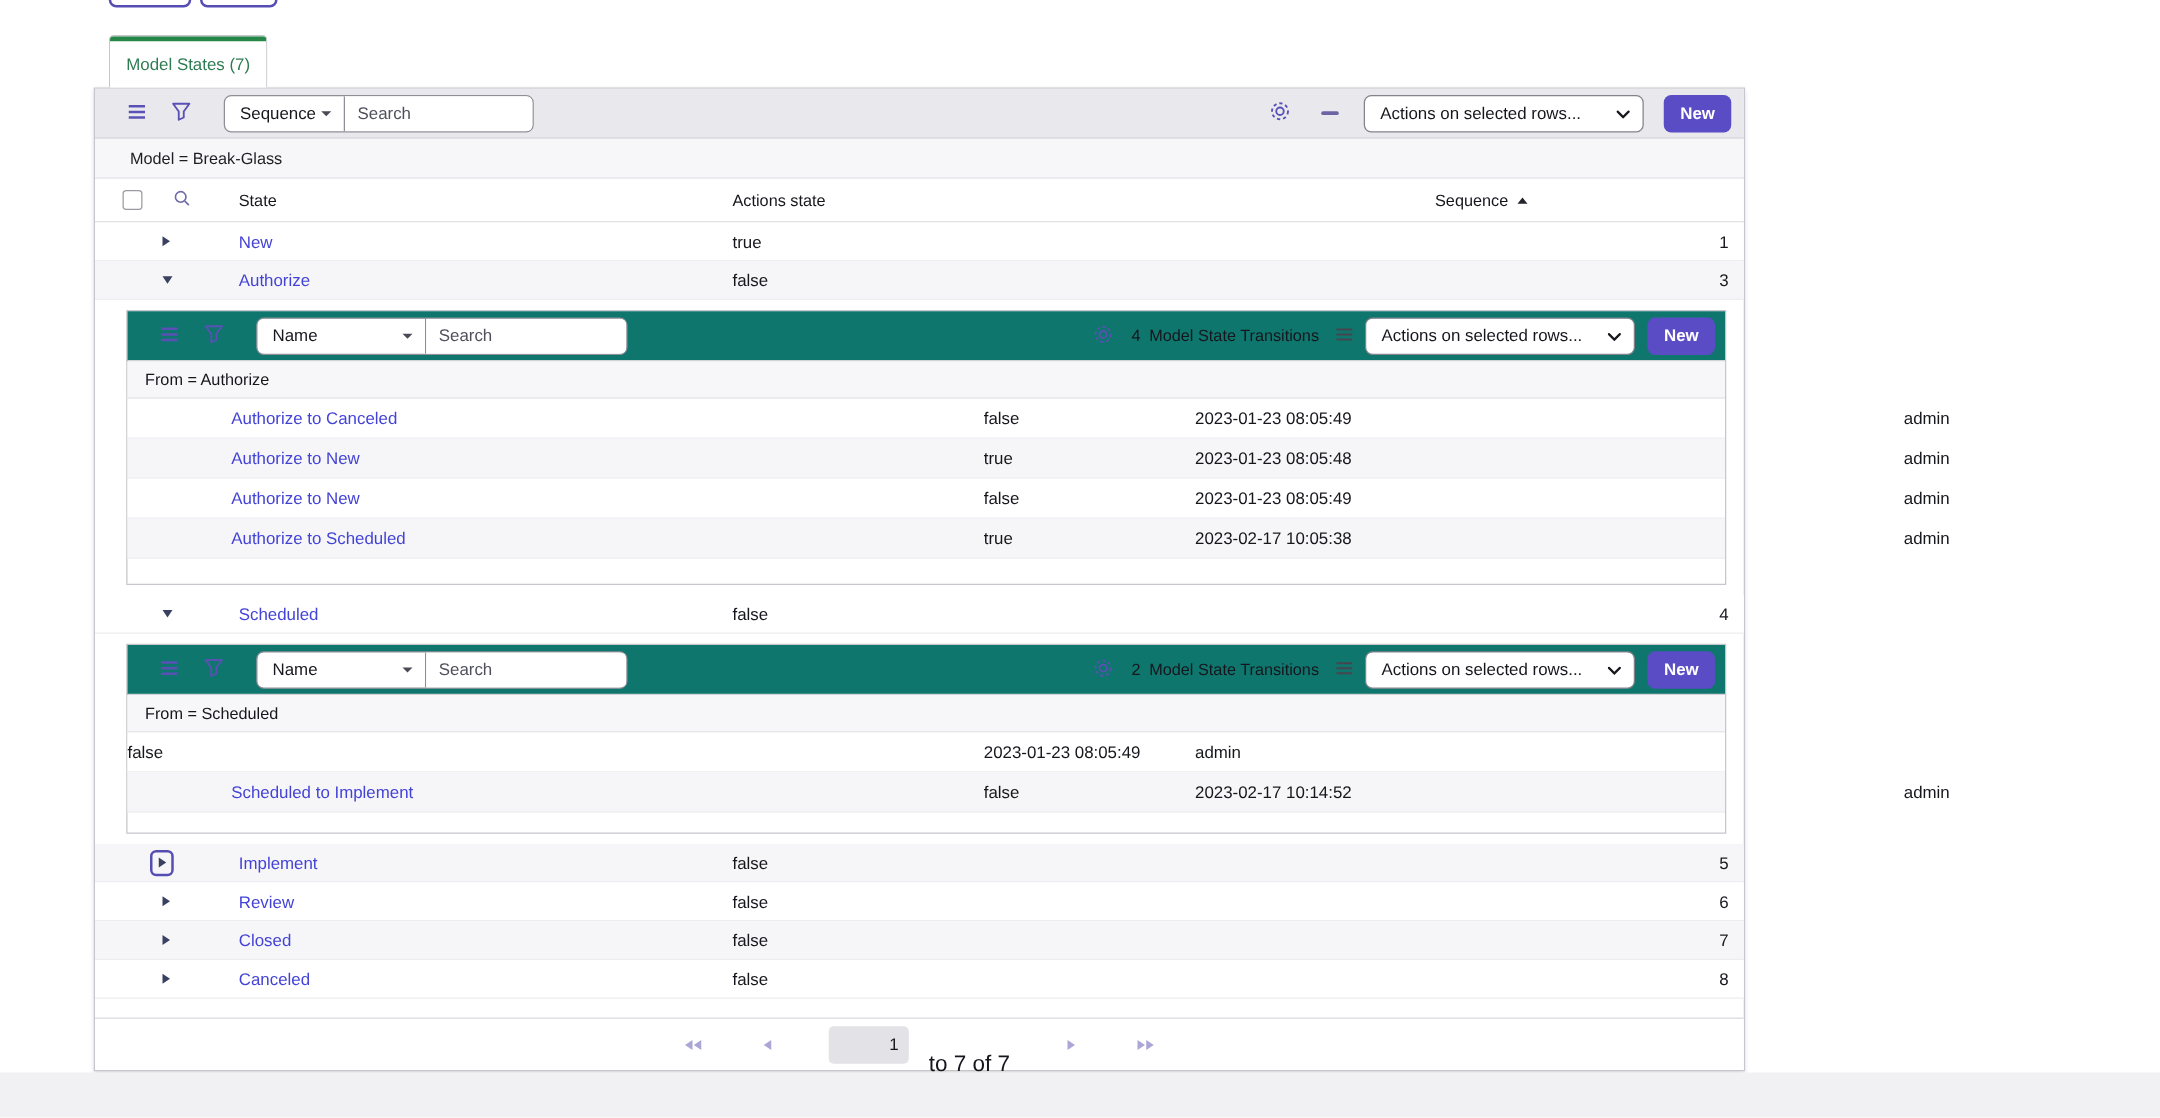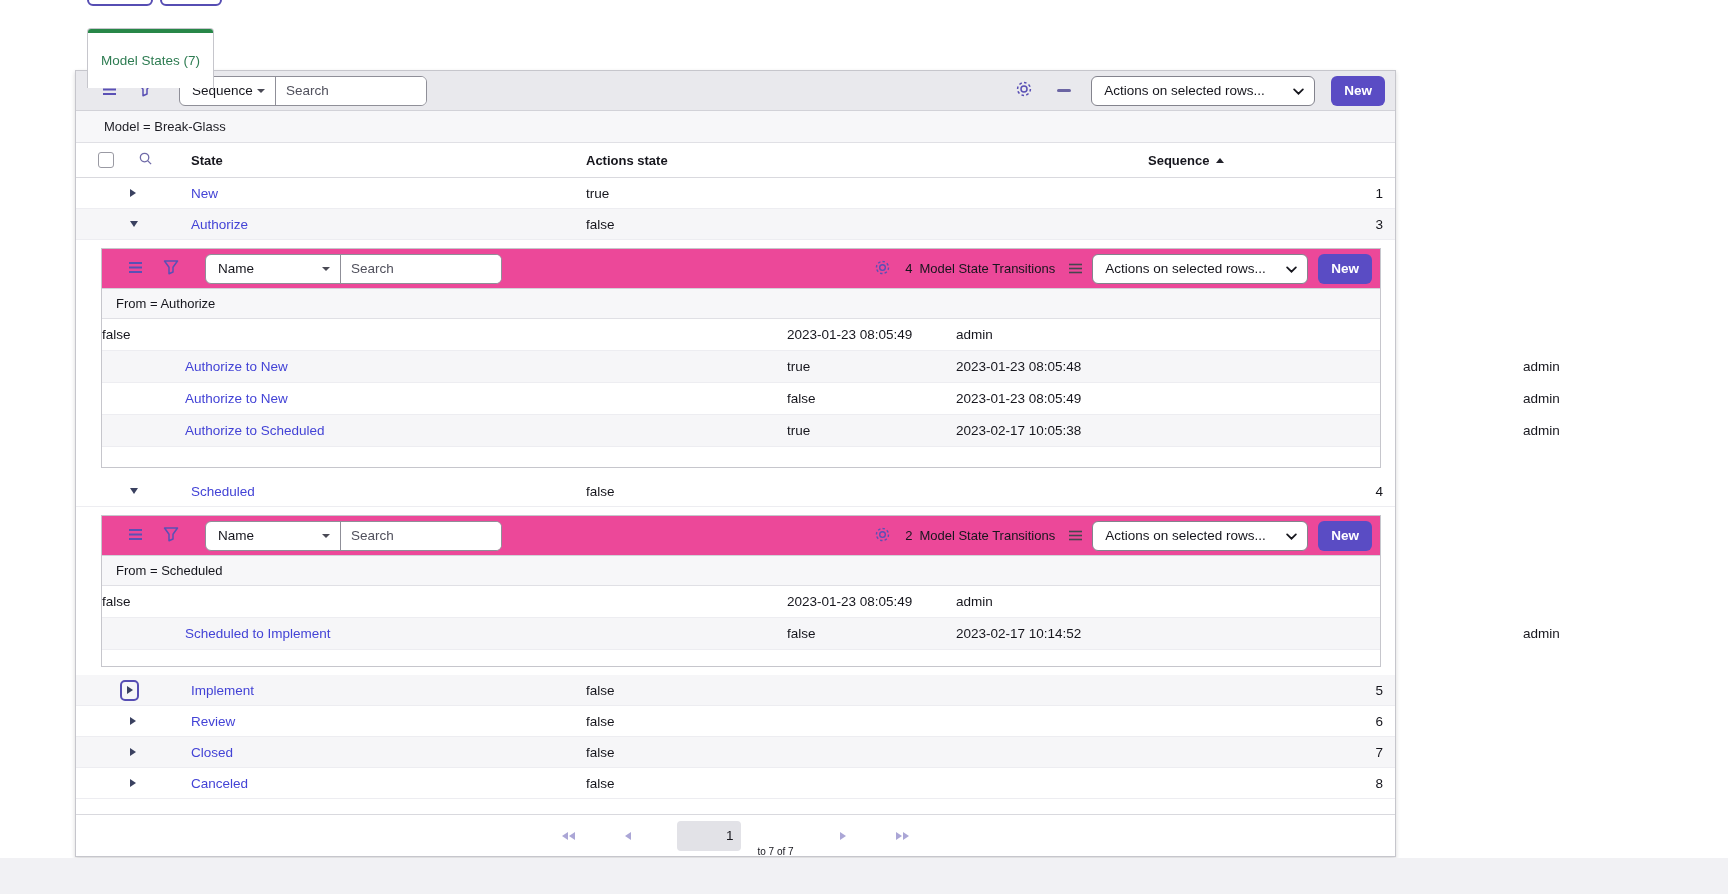--- a/index.html
+++ b/index.html
@@ -7,21 +7,21 @@
     font-family:"Liberation Sans", sans-serif; color:#16161d; }
 
   .bottom-strip { position:absolute; left:0; top:858px; width:1728px; height:36px; background:#f1f1f4; }
 
   
   .partial-btn { position:absolute; top:-22px; height:28px; border:2px solid #564db3; border-radius:6px; background:#fff; }
   .pb-1 { left:87px; width:66px; }
   .pb-2 { left:160px; width:62px; }
 
   
-  .tab { position:absolute; left:87px; top:28px; height:60px; background:#fff;
+  .tab { position:absolute; left:87px; top:28px; height:42px; background:#fff;
     border:1px solid #c6c6cc; border-bottom:none; border-radius:4px 4px 0 0;
     display:flex; flex-direction:column; z-index:3; overflow:hidden; }
   .tab-bar { height:4px; background:#278748; }
   .tab-label { flex:1; display:flex; align-items:center; padding:0 13px; color:#2e7c52; font-size:13.5px; }
 
   
   .panel { position:absolute; left:75px; top:70px; width:1321px; height:787px;
     background:#fff; border:1px solid #c6c6cc; box-shadow:0 2px 4px rgba(27,27,34,.18);
     display:flex; flex-direction:column; }
 
@@ -48,21 +48,21 @@
   .actions-select.w-main { width:224px; }
   .actions-select.w-sub { width:216px; }
   .btn-new { height:30px; padding:0 13px; background:#5a4cc4; color:#fff; font-weight:700;
     font-size:13.5px; border:none; border-radius:6px; cursor:pointer; }
   .minus-glyph { width:14px; height:2.5px; background:#6b65a3; border-radius:2px; }
 
   .breadcrumb-row { height:32px; flex:none; background:#f7f7f9; border-bottom:1px solid #e0e0e5;
     display:flex; align-items:center; padding-left:28px; font-size:13px; color:#1d1d24; }
 
   .header-row { height:35px; flex:none; display:grid; grid-template-columns:115px 395px 562px auto;
-    align-items:center; border-bottom:1px solid #d9d9de; font-size:13px; font-weight:700; background:#fff; }
+    align-items:center; border-bottom:1px solid #d9d9de; font-size:13px; font-weight:400; background:#fff; }
   .hdr-col1 { display:flex; align-items:center; padding-left:22px; gap:24px; }
   .checkbox { width:16px; height:16px; border:1.5px solid #9a9aa3; border-radius:3px; background:#fff; cursor:pointer; }
   .hdr-seq { display:flex; align-items:center; gap:7px; }
 
   .row { height:31px; flex:none; display:grid; grid-template-columns:115px 395px 562px auto;
     align-items:center; border-bottom:1px solid #ededf1; font-size:13.5px; background:#fff; }
   .row.alt { background:#f6f6f8; }
   .row-exp { padding-left:50px; display:flex; align-items:center; }
   .link { color:#4343d6; text-decoration:none; cursor:pointer; }
   .seq-cell { text-align:right; padding-right:12px; }
@@ -71,21 +71,21 @@
   .tri.r  { border-left:6px solid #3a4160; border-top:4.5px solid transparent; border-bottom:4.5px solid transparent; }
   .tri.d  { border-top:6px solid #3a4160; border-left:4.5px solid transparent; border-right:4.5px solid transparent; }
   .tri.up-sm { border-bottom:5px solid #23232b; border-left:4px solid transparent; border-right:4px solid transparent; }
   .tri.down-xs { border-top:4.5px solid #4a4a55; border-left:4px solid transparent; border-right:4px solid transparent; }
   .focus-ring { display:inline-flex; align-items:center; justify-content:center;
     width:19px; height:21px; border:2px solid #564db3; border-radius:5px; margin-left:-6px; }
 
   
   .sub-panel { flex:none; margin:8px 14px 8px 25px; border:1px solid #c6c6cc; background:#fff;
     display:flex; flex-direction:column; }
-  .sub-toolbar { height:40px; background:#ec4899; border-bottom:1px solid #d2d2d8;
+  .sub-toolbar { height:40px; background:#0f766e; border-bottom:1px solid #d2d2d8;
     display:flex; align-items:center; padding:0 8px; }
   .sub-tb-left { display:flex; align-items:center; gap:12px; margin-left:14px; }
   .sub-tb-right { margin-left:auto; display:flex; align-items:center; gap:10px; }
   .sub-count-wrap { display:flex; align-items:center; gap:7px; font-size:13px; margin-right:4px; }
   .sub-breadcrumb { height:30px; background:#f7f7f9; border-bottom:1px solid #e0e0e5;
     display:flex; align-items:center; padding-left:14px; font-size:13px; }
   .sub-row { height:32px; display:grid; grid-template-columns:685px 169px 567px auto;
     align-items:center; border-bottom:1px solid #ededf1; font-size:13.5px; background:#fff; }
   .sub-row.alt { background:#f6f6f8; }
   .sub-name { padding-left:83px; }
@@ -94,21 +94,21 @@
 
   
   .panel-footer { margin-top:auto; flex:none; height:42px; border-top:1px solid #d9d9de;
     display:flex; align-items:center; justify-content:center; gap:16px; background:#fff; }
   .pg-btn { background:none; border:none; cursor:pointer; display:flex; align-items:center; padding:4px; }
   .pg-l { width:0; height:0; border-right:6px solid #aba6d6; border-top:4.5px solid transparent; border-bottom:4.5px solid transparent; }
   .pg-r { width:0; height:0; border-left:6px solid #aba6d6; border-top:4.5px solid transparent; border-bottom:4.5px solid transparent; }
   .pg-dbl { display:flex; gap:1px; }
   .page-input { width:64px; height:30px; background:#e2e2e7; border:none; border-radius:4px;
     text-align:right; padding:0 8px; font-size:13.5px; color:#16161d; outline:none; }
-  .pg-label { font-size:10px;margin-top:32px; }
+  .pg-label { font-size:18px;margin-top:32px; }
   .pg-gap { width:10px; }
 </style>
 </head>
 <body>
 
 <div class="partial-btn pb-1"></div>
 <div class="partial-btn pb-2"></div>
 
 <div class="tab">
   <div class="tab-bar"></div>
@@ -276,20 +276,21 @@
               </svg>
           </span>
         </div>
         <button class="btn-new">New</button>
       </div>
     </div>
     <div class="sub-breadcrumb">
       <span>From = Authorize</span>
     </div>
     <div class="sub-row">
+      <div class="sub-name"><a class="link">Authorize to Canceled</a></div>
       <div>false</div>
       <div>2023-01-23 08:05:49</div>
       <div>admin</div>
     </div>
     <div class="sub-row alt">
       <div class="sub-name"><a class="link">Authorize to New</a></div>
       <div>true</div>
       <div>2023-01-23 08:05:48</div>
       <div>admin</div>
     </div>

